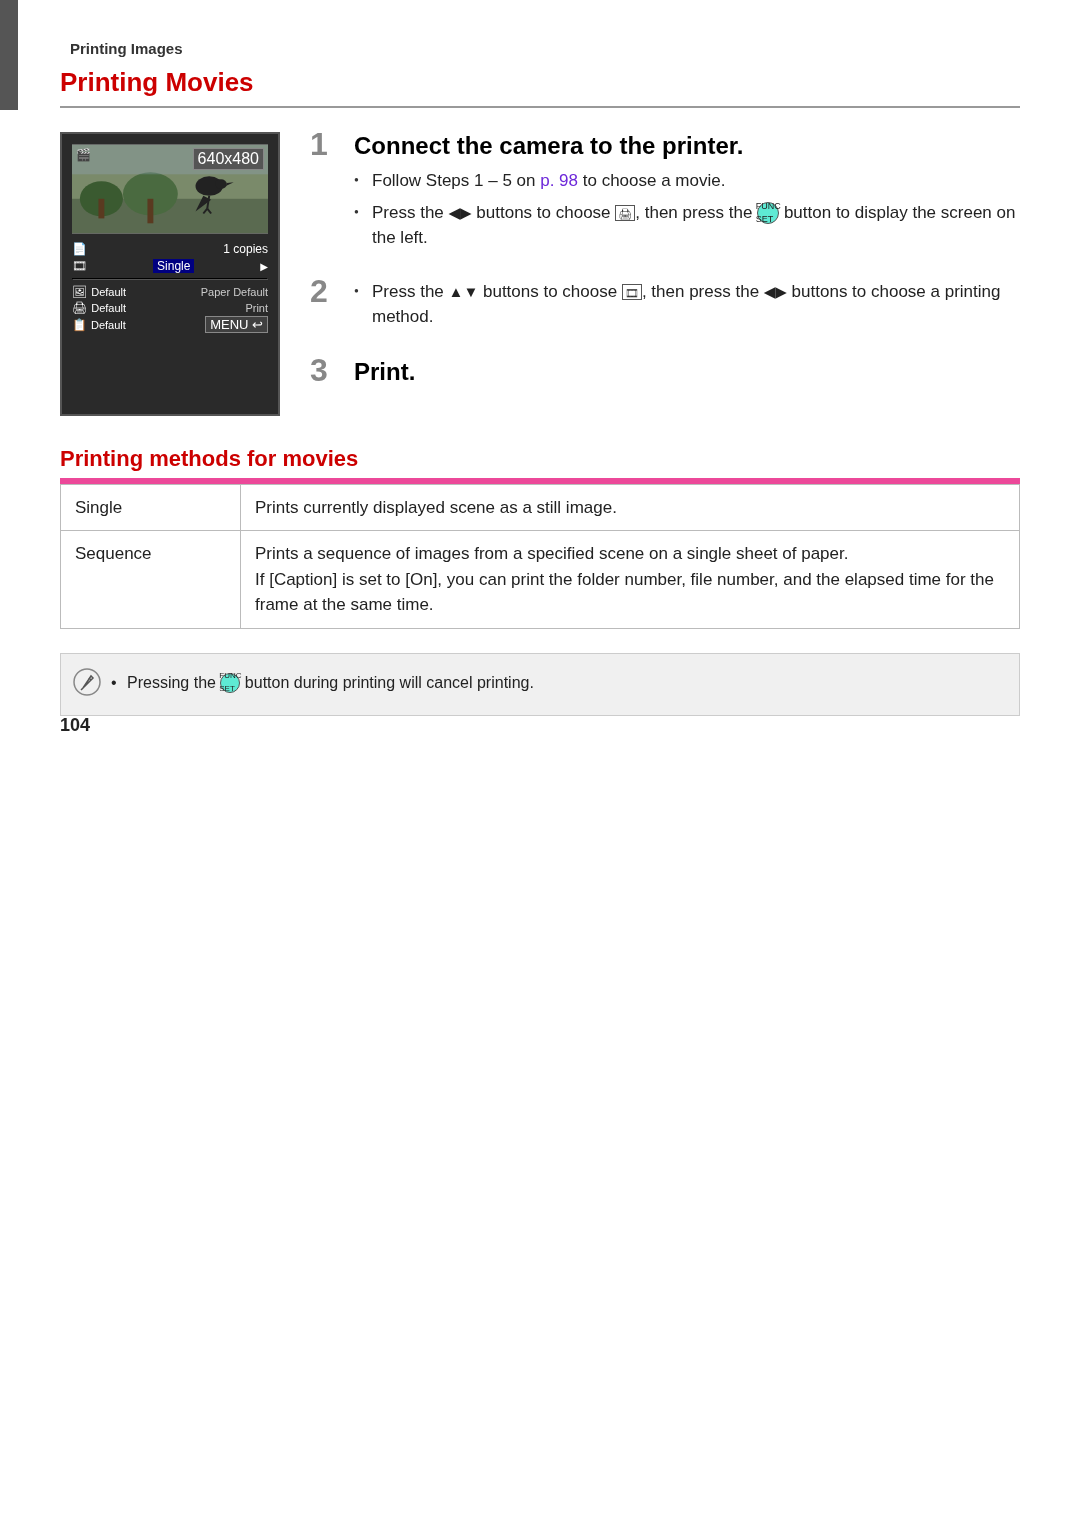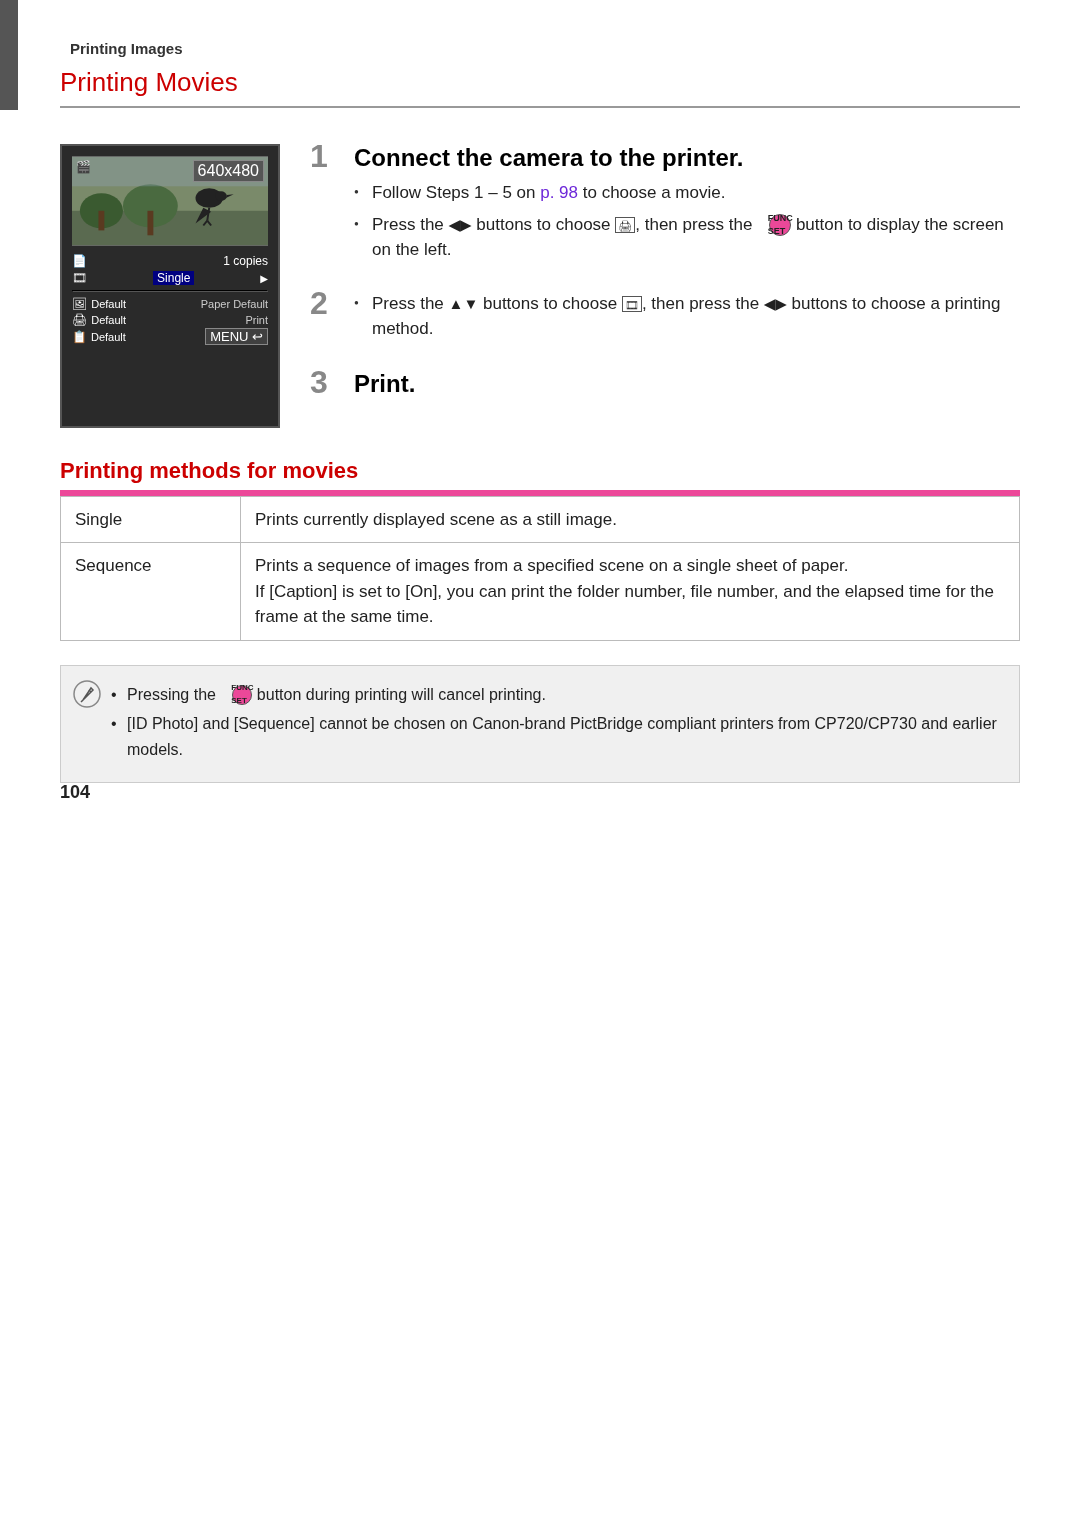--- a/index.html
+++ b/index.html
@@ -33,25 +33,25 @@
       font-size: 15px;
       font-weight: bold;
       color: #333;
       margin-bottom: 10px;
       padding-left: 10px;
     }
 
     
     .section-title {
       font-size: 26px;
-      font-weight: normal;
+      font-weight: bold;
       color: #c00;
       border-bottom: 2px solid #999;
       padding-bottom: 8px;
-      margin-bottom: 36px;
+      margin-bottom: 24px;
     }
 
     
     .main-content {
       display: flex;
       gap: 30px;
       margin-bottom: 30px;
     }
 
     
@@ -160,24 +160,23 @@
     
     .icon-func {
       display: inline-flex;
       align-items: center;
       justify-content: center;
       width: 22px;
       height: 22px;
       border: 1px solid #555;
       border-radius: 50%;
       font-size: 9px;
-      font-weight: bold;
+      font-weight: normal;
       vertical-align: middle;
-      background: #ec4899;
-      margin-left: 12px;
+      background: #5eead4;
     }
 
     
     .subsection-title {
       font-size: 22px;
       font-weight: bold;
       color: #c00;
       border-bottom: 6px solid #ec4899;
       padding-bottom: 6px;
       margin-bottom: 0;
@@ -388,21 +387,18 @@
       <svg viewBox="0 0 28 28" xmlns="http://www.w3.org/2000/svg">
         <circle cx="14" cy="14" r="13" fill="none" stroke="#888" stroke-width="1.5"></circle>
         <path d="M10 20 L8 22 L10 20 L18 8 L20 10 Z" fill="none" stroke="#555" stroke-width="1.5"></path>
         <line x1="16" y1="10" x2="18" y2="12" stroke="#555" stroke-width="1.5"></line>
       </svg>
     </div>
     <ul>
       <li>
         Pressing the <span class="icon-func" style="width:20px;height:20px;font-size:8px;">FUNC<br>SET</span> button during printing will cancel printing.
       </li>
-      <li>
-        [ID Photo] and [Sequence] cannot be chosen on Canon-brand PictBridge compliant printers from CP720/CP730 and earlier models.
-      </li>
     </ul>
   </div>
 
   <div class="page-number">104</div>
 
 </div>
 
 </body></html>

